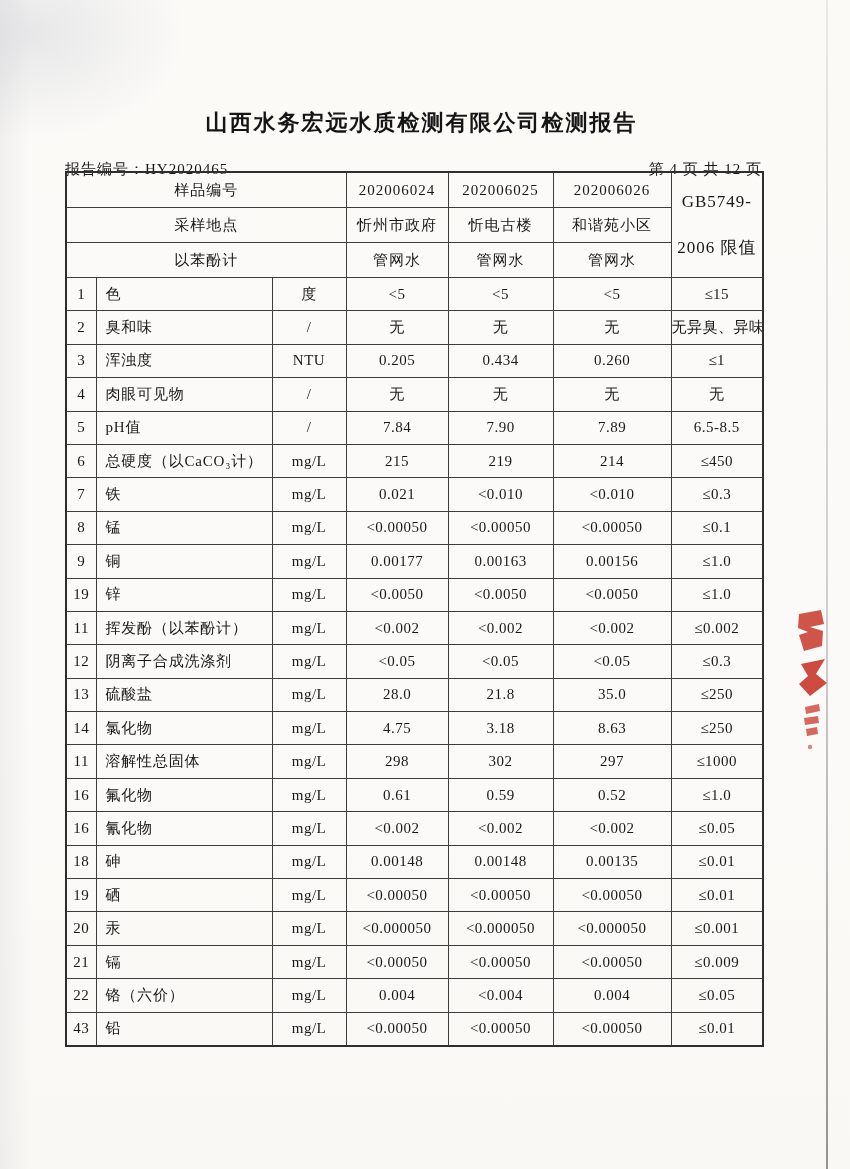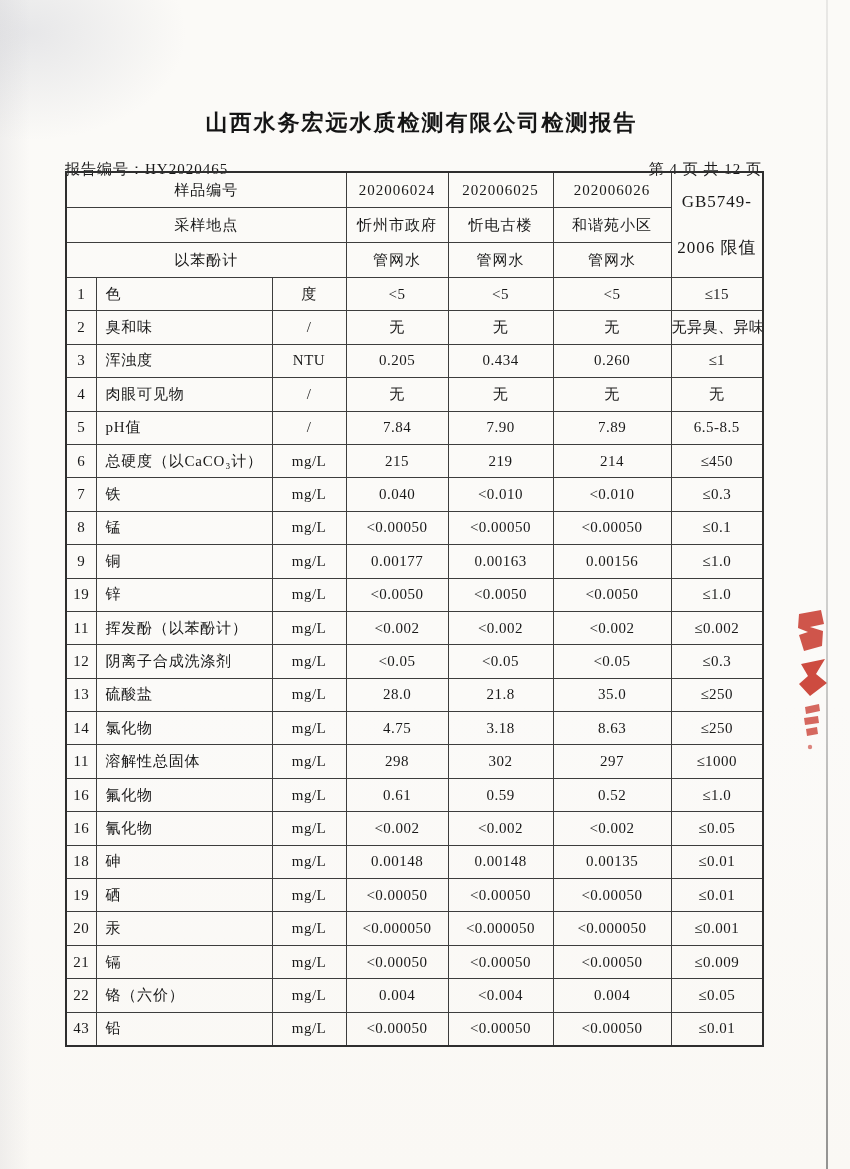--- a/index.html
+++ b/index.html
@@ -149,21 +149,21 @@
           <td class="c-unit">mg/L</td>
           <td class="c-val">215</td>
           <td class="c-val">219</td>
           <td class="c-val">214</td>
           <td class="c-limit">≤450</td>
         </tr>
         <tr class="brow">
           <td class="c-no">7</td>
           <td class="c-param">铁</td>
           <td class="c-unit">mg/L</td>
-          <td class="c-val">0.040</td>
+          <td class="c-val">0.021</td>
           <td class="c-val">&lt;0.010</td>
           <td class="c-val">&lt;0.010</td>
           <td class="c-limit">≤0.3</td>
         </tr>
         <tr class="brow">
           <td class="c-no">8</td>
           <td class="c-param">锰</td>
           <td class="c-unit">mg/L</td>
           <td class="c-val">&lt;0.00050</td>
           <td class="c-val">&lt;0.00050</td>

